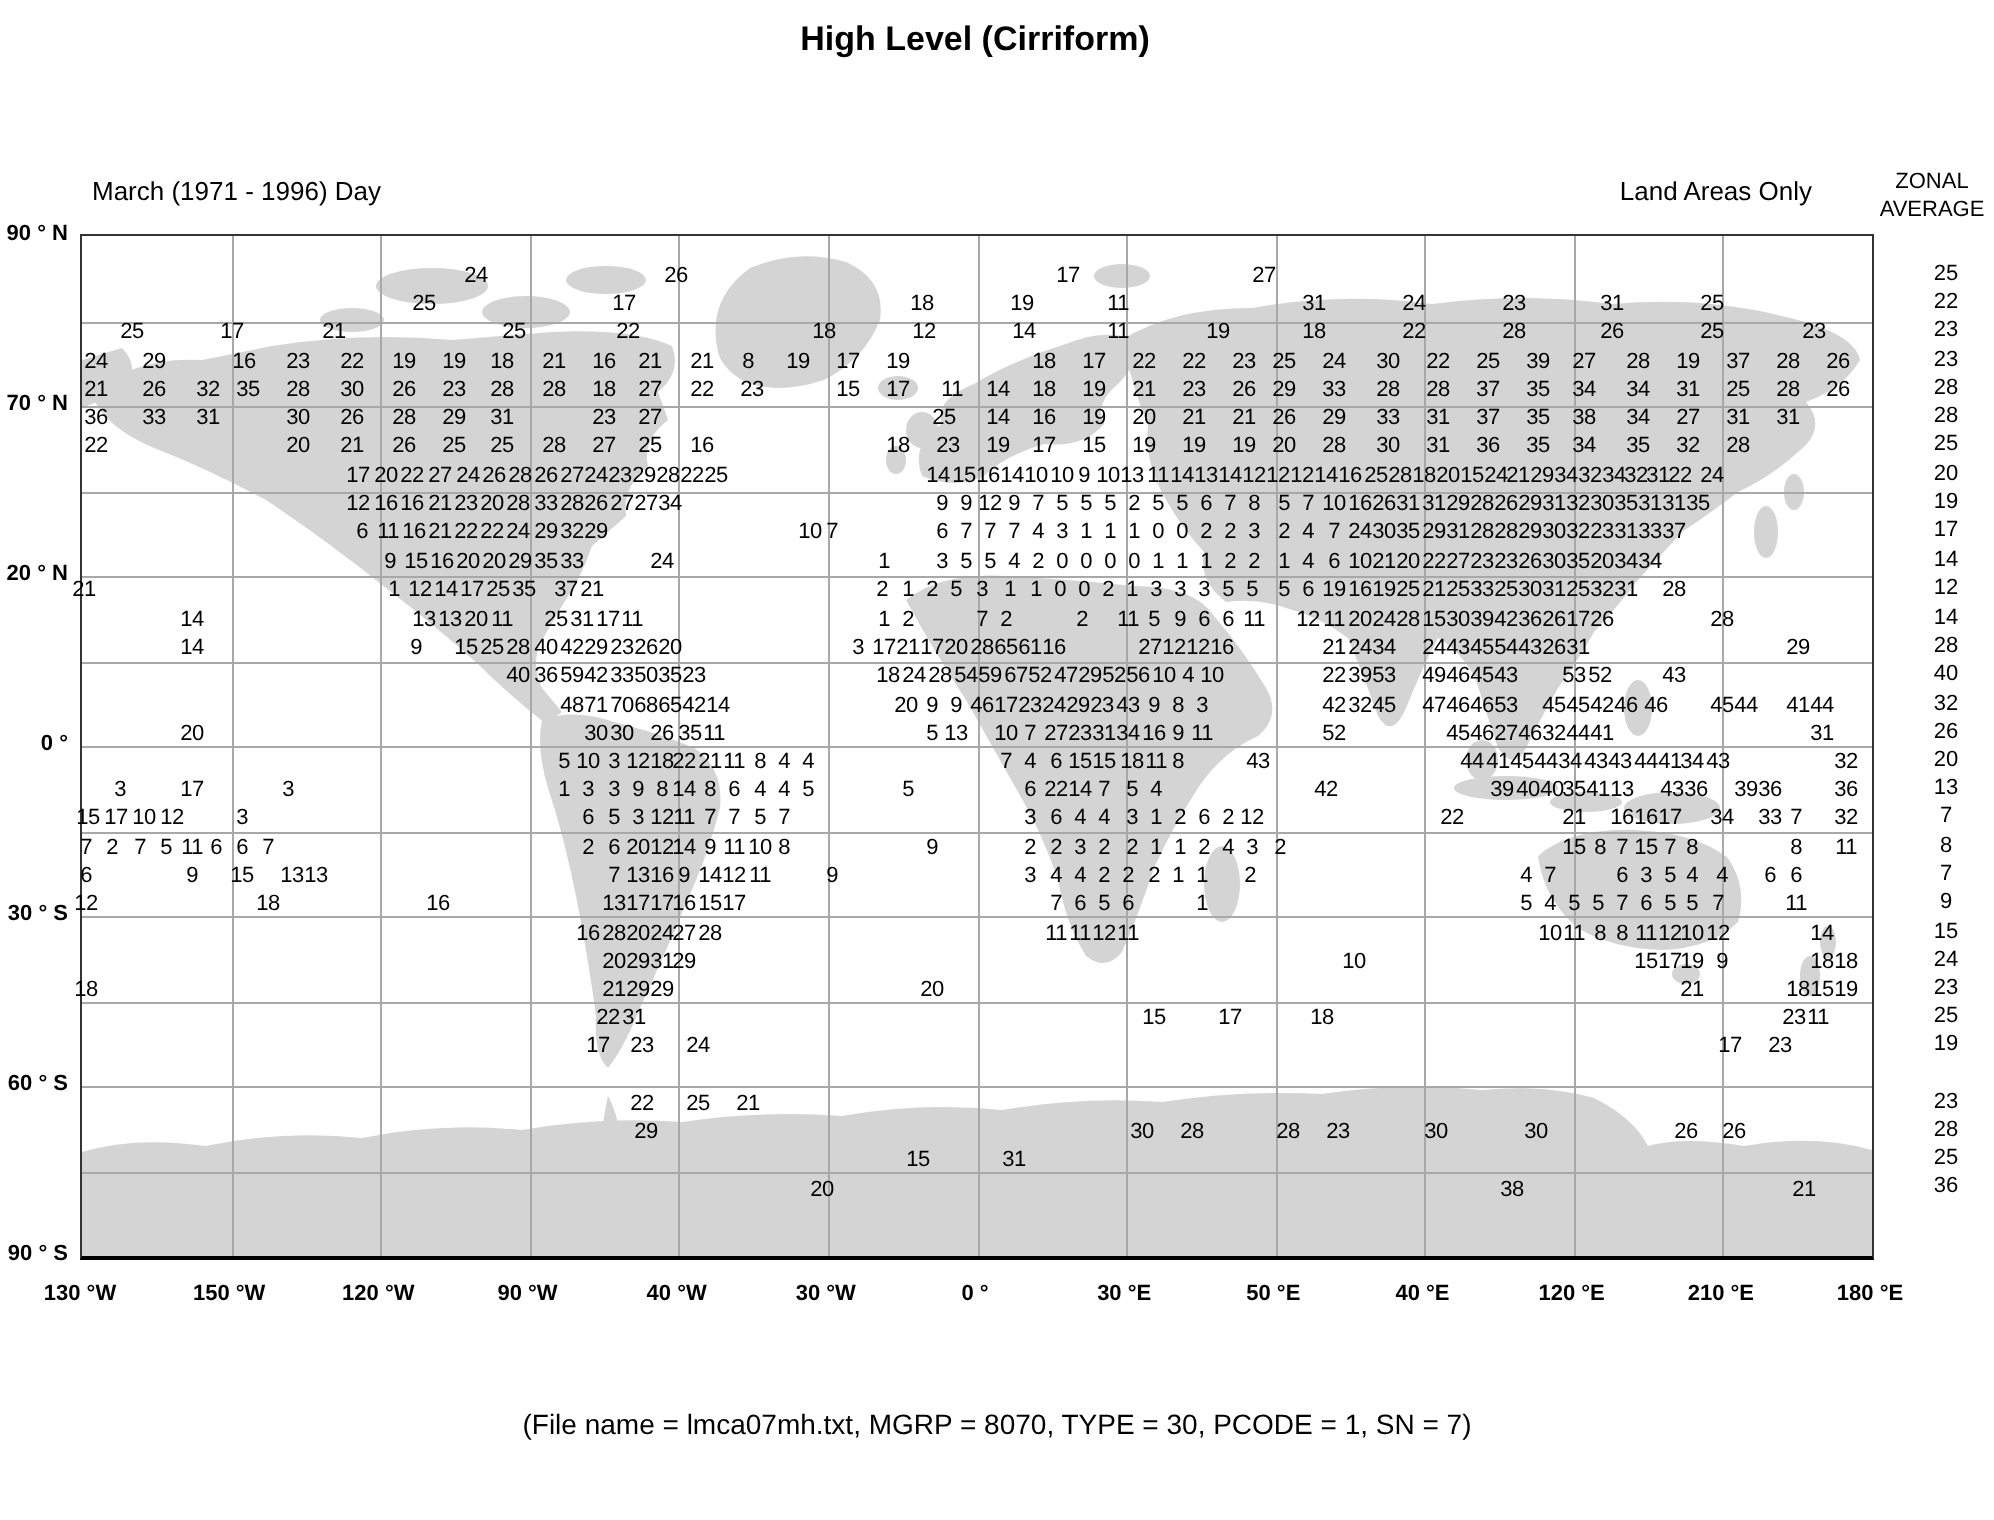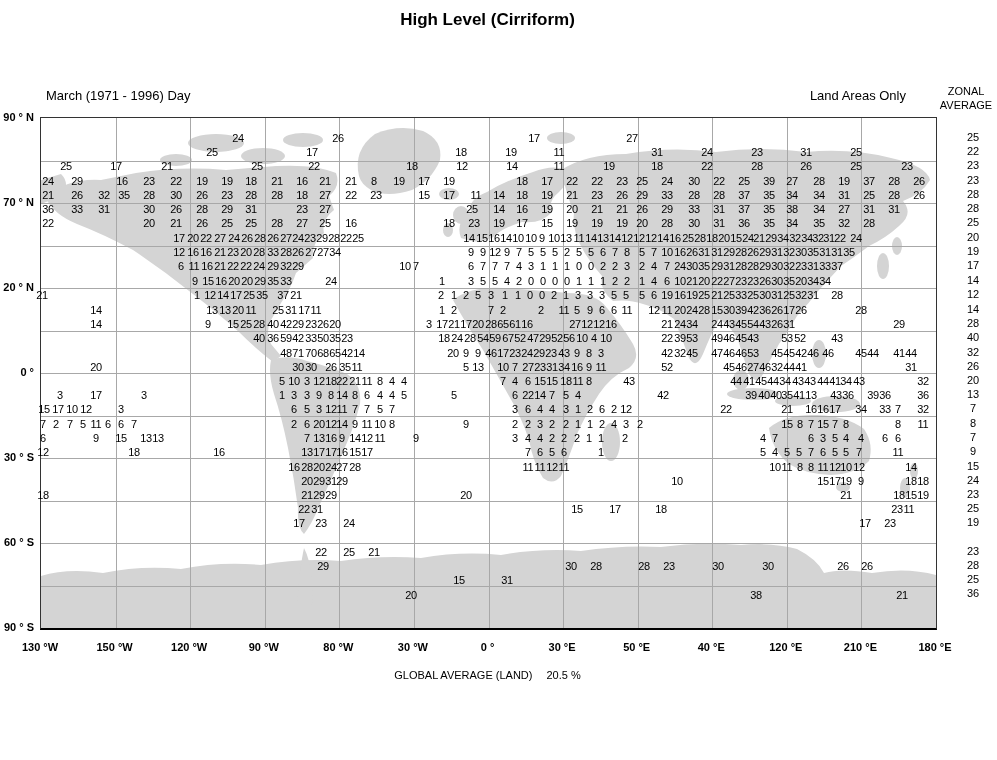--- a/index.html
+++ b/index.html
@@ -909,21 +909,21 @@
       <span class="latlab" style="top: 372px;">0 °</span>
       <span class="latlab" style="top: 457px;">30 ° S</span>
       <span class="latlab" style="top: 542px;">60 ° S</span>
       <span class="latlab" style="top: 627px;">90 ° S</span>
     </div>
   <div id="lon-labels">
       <span class="lonlab" style="left: 8px;">130 °W</span>
       <span class="lonlab" style="left: 82.5833px;">150 °W</span>
       <span class="lonlab" style="left: 157.167px;">120 °W</span>
       <span class="lonlab" style="left: 231.75px;">90 °W</span>
-      <span class="lonlab" style="left: 306.333px;">80 °W</span>
+      <span class="lonlab" style="left: 306.333px;">40 °W</span>
       <span class="lonlab" style="left: 380.917px;">30 °W</span>
       <span class="lonlab" style="left: 455.5px;">0 °</span>
       <span class="lonlab" style="left: 530.083px;">30 °E</span>
       <span class="lonlab" style="left: 604.667px;">50 °E</span>
       <span class="lonlab" style="left: 679.25px;">40 °E</span>
       <span class="lonlab" style="left: 753.833px;">120 °E</span>
       <span class="lonlab" style="left: 828.417px;">210 °E</span>
       <span class="lonlab" style="left: 903px;">180 °E</span>
     </div>
   <div id="zonal-values">
@@ -954,18 +954,16 @@
       <span class="zonal-val" style="top: 480px;">24</span>
       <span class="zonal-val" style="top: 494px;">23</span>
       <span class="zonal-val" style="top: 508px;">25</span>
       <span class="zonal-val" style="top: 522px;">19</span>
       <span class="zonal-val" style="top: 551px;">23</span>
       <span class="zonal-val" style="top: 565px;">28</span>
       <span class="zonal-val" style="top: 579px;">25</span>
       <span class="zonal-val" style="top: 593px;">36</span>
     </div>
 
-  <div class="global-avg">
-    <span>GLOBAL AVERAGE (LAND)</span><span class="gap"></span><span>20.5 %</span>
-  </div>
 
+  <div class="file-info">(File name = lmca07mh.txt, MGRP = 8070, TYPE = 30, PCODE = 1, SN = 7)</div>
 
 </div>
 
 </body></html>

